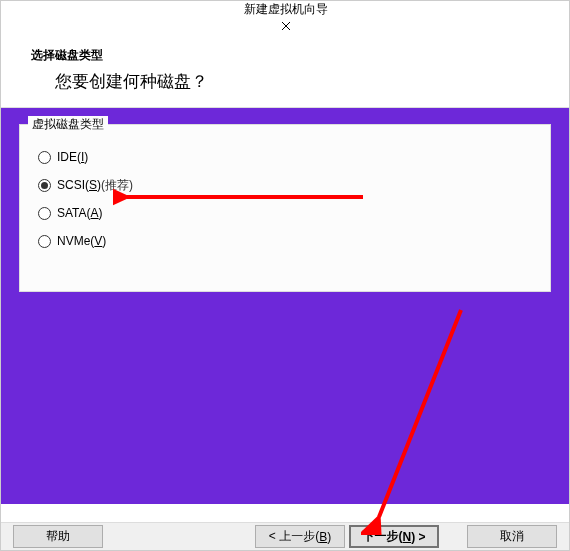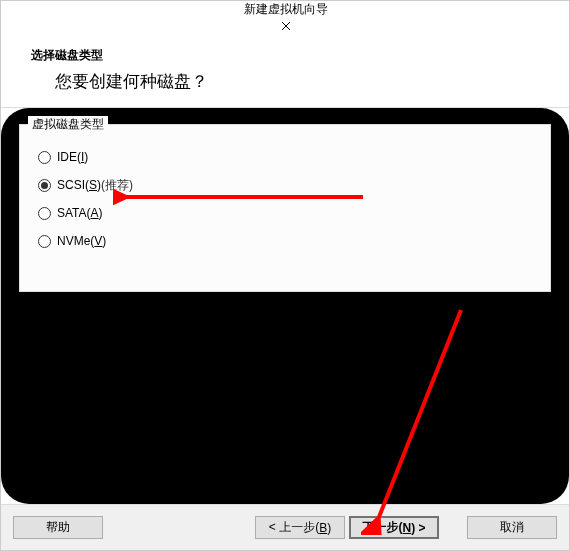--- a/index.html
+++ b/index.html
@@ -31,23 +31,22 @@
     }
     .close-btn svg { width: 10px; height: 10px; }
     .header {
       padding: 14px 22px 14px 30px;
       border-bottom: 1px solid #ddd;
     }
     .header-title { font-weight: bold; font-size: 12px; margin-bottom: 6px; }
     .header-sub { font-size: 17px; padding-left: 24px; }
     .content {
       padding: 16px 18px;
-      background: #000000;
+      background: #6d28d9;
       height: 396px;
-      border-radius: 28px;
     }
     .group {
       border: 1px solid #ddd;
       background: #fcfcfc;
       padding: 18px 14px 14px 14px;
       position: relative;
       height: 168px;
     }
     .group-label {
       position: absolute;
@@ -82,21 +81,21 @@
       border-radius: 50%;
     }
     .radio-label { font-size: 12px; }
     .radio-label .u { text-decoration: underline; }
     .recommend { color: #333; }
     .footer {
       position: absolute;
       bottom: 0;
       left: 0;
       right: 0;
-      height: 46px;
+      height: 28px;
       border-top: 1px solid #ddd;
       background: #f0f0f0;
       display: flex;
       align-items: center;
       padding: 0 12px;
     }
     .btn {
       height: 23px;
       min-width: 90px;
       background: #e1e1e1;

